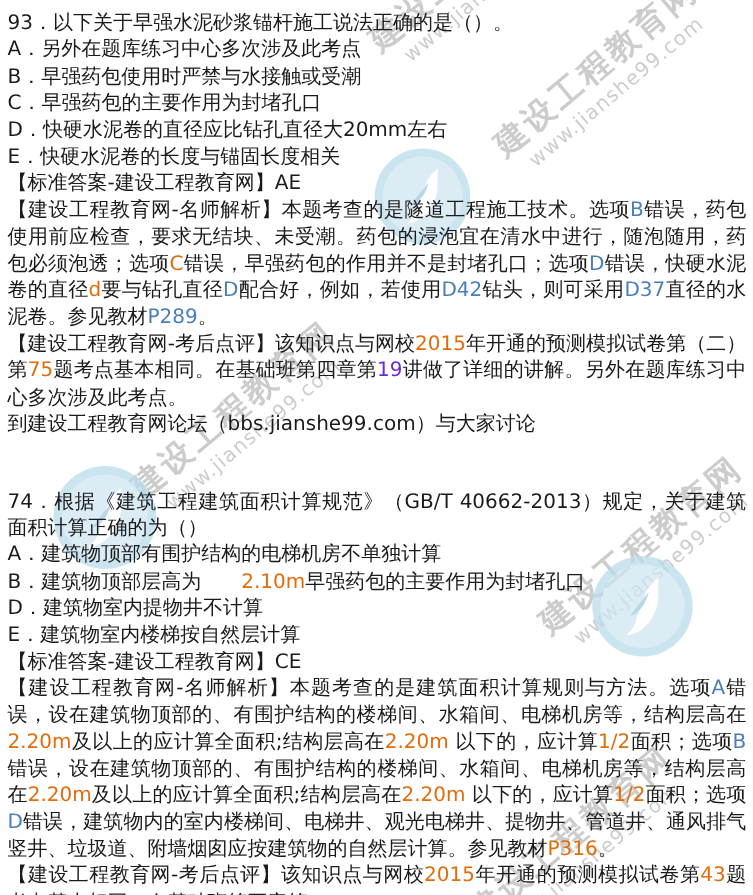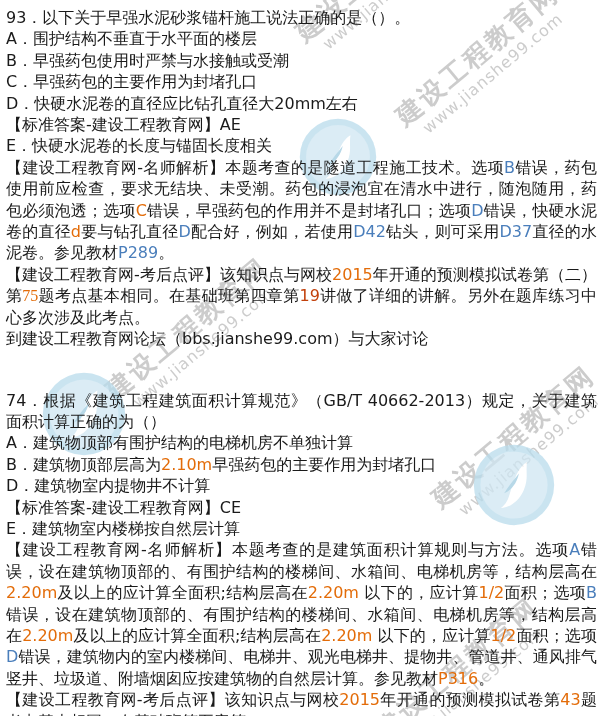--- a/index.html
+++ b/index.html
@@ -109,37 +109,37 @@
         <path d="M34,78 C46,70 44,56 52,40 C56,30 62,24 66,22 C64,34 68,42 62,56 C56,70 44,78 34,78 Z" fill="#ffffff"></path>
         <path d="M38,60 C48,56 54,46 56,36 C50,44 44,50 38,60 Z" fill="#9fcbe0"></path>
       </svg>
     </div>
   </div>
 
   <div class="content">
 
     <div class="qblock">
       <div class="line">93．以下关于早强水泥砂浆锚杆施工说法正确的是（）。</div>
-      <div class="line"><span>A．围护结构不垂直于水平面的楼层</span></div>
+      <div class="line"><span>A．另外在题库练习中心多次涉及此考点</span></div>
       <div class="line"><span>B．早强药包使用时严禁与水接触或受潮</span></div>
       <div class="line"><span>C．早强药包的主要作用为封堵孔口</span></div>
       <div class="line"><span>D．快硬水泥卷的直径应比钻孔直径大20mm左右</span></div>
+      <div class="line"><span>E．快硬水泥卷的长度与锚固长度相关</span></div>
       <div class="line">【标准答案-建设工程教育网】AE</div>
-      <div class="line"><span>E．快硬水泥卷的长度与锚固长度相关</span></div>
       <div class="line"><span>【建设工程教育网-名师解析】本题考查的是隧道工程施工技术。选项</span><span style="color: rgb(74, 126, 187);">B</span><span>错误，药包使用前应检查，要求无结块、未受潮。药包的浸泡宜在清水中进行，随泡随用，药包必须泡透；选项</span><span style="color: rgb(227, 108, 9);">C</span><span>错误，早强药包的作用并不是封堵孔口；选项</span><span style="color: rgb(74, 126, 187);">D</span><span>错误，快硬水泥卷的直径</span><span style="color: rgb(227, 108, 9);">d</span><span>要与钻孔直径</span><span style="color: rgb(74, 126, 187);">D</span><span>配合好，例如，若使用</span><span style="color: rgb(74, 126, 187);">D42</span><span>钻头，则可采用</span><span style="color: rgb(74, 126, 187);">D37</span><span>直径的水泥卷。参见教材</span><span style="color: rgb(74, 126, 187);">P289</span><span>。</span></div>
-      <div class="line"><span>【建设工程教育网-考后点评】该知识点与网校</span><span style="color: rgb(227, 108, 9);">2015</span><span>年开通的预测模拟试卷第（二）第</span><span style="color: rgb(227, 108, 9); font-family: Liberation Serif, serif;">75</span><span>题考点基本相同。在基础班第四章第</span><span style="color: #c2410c;">19</span><span>讲做了详细的讲解。另外在题库练习中心多次涉及此考点。</span></div>
+      <div class="line"><span>【建设工程教育网-考后点评】该知识点与网校</span><span style="color: rgb(227, 108, 9);">2015</span><span>年开通的预测模拟试卷第（二）第</span><span style="color: rgb(227, 108, 9);">75</span><span>题考点基本相同。在基础班第四章第</span><span style="color: #6d28d9;">19</span><span>讲做了详细的讲解。另外在题库练习中心多次涉及此考点。</span></div>
       <div class="line">到建设工程教育网论坛（bbs.jianshe99.com）与大家讨论</div>
     </div>
 
     <div class="qblock">
       <div class="line">74．根据《建筑工程建筑面积计算规范》（GB/T 40662-2013）规定，关于建筑面积计算正确的为（）</div>
       <div class="line"><span>A．建筑物顶部有围护结构的电梯机房不单独计算</span></div>
-      <div class="line"><span>B．建筑物顶部层高为</span><span style="color: rgb(227, 108, 9);">2.10m</span><span>早强药包的主要作用为封堵孔口</span></div>
+      <div class="line"><span>B．建筑物顶部层高为</span><span style="color: rgb(227, 108, 9); margin-left: 32px;">2.10m</span><span>早强药包的主要作用为封堵孔口</span></div>
       <div class="line"><span>D．建筑物室内提物井不计算</span></div>
+      <div class="line"><span>E．建筑物室内楼梯按自然层计算</span></div>
       <div class="line">【标准答案-建设工程教育网】CE</div>
-      <div class="line"><span>E．建筑物室内楼梯按自然层计算</span></div>
       <div class="line"><span>【建设工程教育网-名师解析】本题考查的是建筑面积计算规则与方法。选项</span><span style="color: rgb(74, 126, 187);">A</span><span>错误，设在建筑物顶部的、有围护结构的楼梯间、水箱间、电梯机房等，结构层高在</span><span style="color: rgb(227, 108, 9);">2.20m</span><span>及以上的应计算全面积;结构层高在</span><span style="color: rgb(227, 108, 9);">2.20m</span><span> 以下的，应计算</span><span style="color: rgb(227, 108, 9);">1/2</span><span>面积；选项</span><span style="color: rgb(74, 126, 187);">B</span><span>错误，设在建筑物顶部的、有围护结构的楼梯间、水箱间、电梯机房等，结构层高在</span><span style="color: rgb(227, 108, 9);">2.20m</span><span>及以上的应计算全面积;结构层高在</span><span style="color: rgb(227, 108, 9);">2.20m</span><span> 以下的，应计算</span><span style="color: rgb(227, 108, 9);">1/2</span><span>面积；选项</span><span style="color: rgb(74, 126, 187);">D</span><span>错误，建筑物内的室内楼梯间、电梯井、观光电梯井、提物井、管道井、通风排气竖井、垃圾道、附墙烟囱应按建筑物的自然层计算。参见教材</span><span style="color: rgb(227, 108, 9);">P316</span><span>。</span></div>
       <div class="line"><span>【建设工程教育网-考后点评】该知识点与网校</span><span style="color: rgb(227, 108, 9);">2015</span><span>年开通的预测模拟试卷第</span><span style="color: rgb(227, 108, 9);">43</span><span>题考点基本相同。在基础班第五章第</span></div>
 
     </div>
 
   </div>
 </div>
 
 </body></html>

